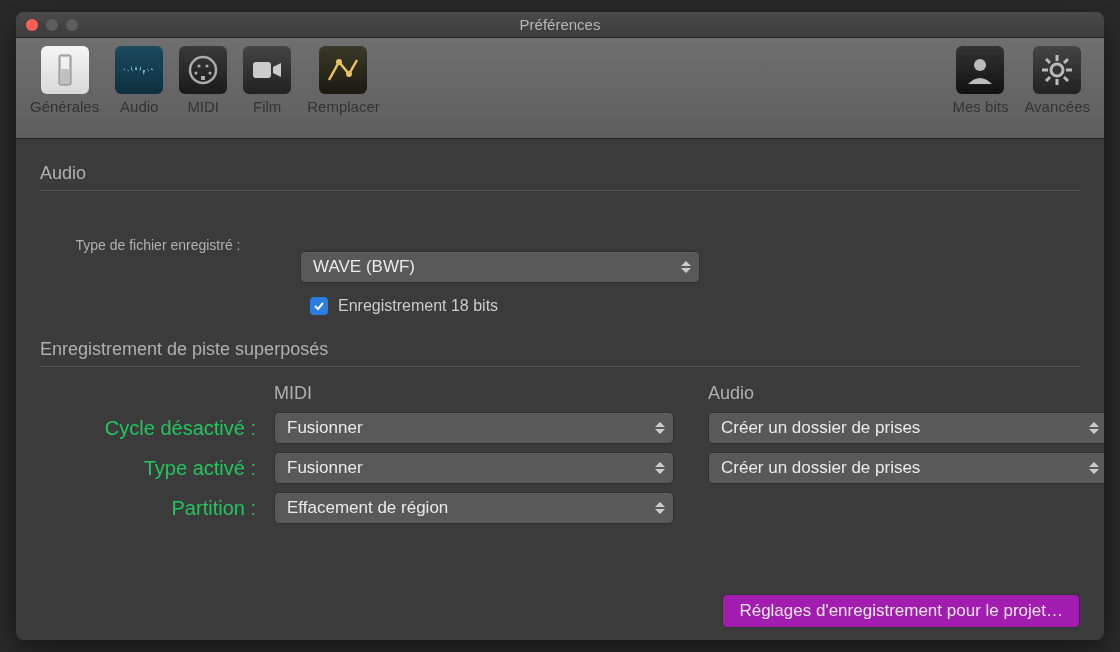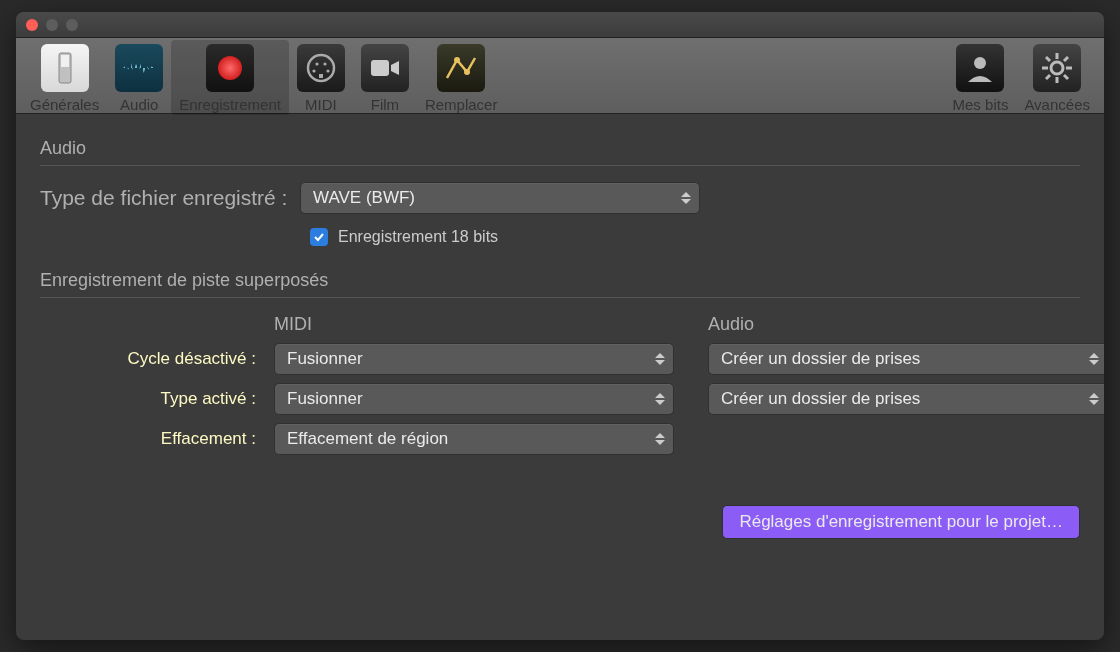--- a/index.html
+++ b/index.html
@@ -39,25 +39,25 @@
     .tl.min { background: #5d5d5d; }
     .tl.max { background: #5d5d5d; }
     .title {
       position: absolute;
       left: 0; right: 0;
       text-align: center;
       color: #b8b8b8;
       font-size: 15px;
     }
     .toolbar {
-      height: 76px;
+      height: 101px;
       background: linear-gradient(#6f6f6f, #5e5e5e);
       border-bottom: 1px solid #222;
       display: flex;
-      align-items: center;
+      align-items: flex-start;
       padding: 4px 6px 0 6px;
       gap: 0;
     }
     .tb-item {
       display: flex;
       flex-direction: column;
       align-items: center;
       padding: 4px 8px 2px 8px;
       cursor: default;
       border-radius: 4px;
@@ -96,24 +96,24 @@
       background: #555;
       margin-bottom: 16px;
     }
     .row {
       display: flex;
       align-items: center;
       margin-bottom: 14px;
     }
     .label-col {
       width: 260px;
-      text-align: left;
-      padding-right: 0;
+      text-align: center;
+      padding-right: 24px;
       color: #b0b0b0;
-      font-size: 21px;
+      font-size: 14px;
     }
     .dropdown {
       background: #595959;
       border: 1px solid #303030;
       border-radius: 5px;
       color: #eaeaea;
       font-size: 17px;
       padding: 5px 28px 5px 12px;
       position: relative;
       display: flex;
@@ -141,21 +141,21 @@
       gap: 2px;
     }
     .chev {
       width: 0; height: 0;
       border-left: 5px solid transparent;
       border-right: 5px solid transparent;
     }
     .chev.up { border-bottom: 5px solid #ccc; }
     .chev.down { border-top: 5px solid #ccc; }
 
-    .dd-wide { width: 400px; }
+    .dd-wide { width: 400px; margin-top: 44px; }
     .dd-mid { width: 400px; align-items: flex-end; }
     .dd-right { width: 400px; }
 
     .checkbox-row {
       display: flex;
       align-items: center;
       margin-left: 270px;
       margin-top: 4px;
       margin-bottom: 24px;
     }
@@ -176,38 +176,39 @@
       grid-template-columns: 220px 420px 420px;
       gap: 8px 14px;
       align-items: center;
     }
     .col-header {
       color: #b0b0b0;
       font-size: 18px;
     }
     .lab-right {
       text-align: right;
-      color: #fef9c3;
-      font-size: 17px;
+      color: #22c55e;
+      font-size: 20px;
       padding-right: 4px;
     }
 
     .footer {
       display: flex;
       justify-content: flex-end;
       margin-top: 50px;
     }
     .button {
-      background: #8b5cf6;
+      background: #a21caf;
       border: 1px solid #303030;
       border-radius: 5px;
       color: #eaeaea;
       font-size: 17px;
       padding: 6px 16px;
       cursor: default;
+      margin-top: 20px;
     }
 
     
     .ico-general { background: linear-gradient(#f5f5f5,#d8d8d8); }
     .ico-audio { background: linear-gradient(#1a4a5c,#0d3040); }
     .ico-record { background: linear-gradient(#2a2a2a,#111); }
     .ico-record .dot { width: 24px; height: 24px; border-radius: 50%; background: radial-gradient(#ff6a6a,#c00000); }
     .ico-midi { background: linear-gradient(#3a3a3a,#1a1a1a); }
     .ico-display { background: linear-gradient(#0a0a0a,#000); display:flex; align-items:center; justify-content:center; }
     .ico-display-inner { width: 36px; height: 26px; background:#2a66e0; border-radius:2px; }
@@ -231,45 +232,40 @@
 <body>
 
 <div class="window">
 
   <div class="titlebar">
     <div class="traffic-lights">
       <div class="tl close"></div>
       <div class="tl min"></div>
       <div class="tl max"></div>
     </div>
+    <div class="title">Préférences</div>
   </div>
 
   <div class="toolbar">
 
     <div class="tb-item">
       <div class="tb-icon ico-general">
         <svg width="22" height="34" viewBox="0 0 22 34">
             <rect x="5" y="2" width="12" height="30" rx="2" fill="#c0c0c0" stroke="#888"></rect>
             <rect x="7" y="4" width="8" height="12" fill="#f0f0f0"></rect>
           </svg>
       </div>
       <div class="tb-label">Générales</div>
     </div>
 
     <div class="tb-item">
       <div class="tb-icon ico-audio waveform"></div>
       <div class="tb-label">Audio</div>
     </div>
 
-    <div class="tb-item selected">
-      <div class="tb-icon ico-record">
-          <div class="dot"></div>
-        </div>
-      <div class="tb-label">Enregistrement</div>
-    </div>
 
     <div class="tb-item">
       <div class="tb-icon ico-midi">
         <svg width="34" height="34" viewBox="0 0 34 34">
             <circle cx="17" cy="17" r="13" fill="none" stroke="#aaa" stroke-width="2.5"></circle>
             <circle cx="10" cy="20" r="1.6" fill="#aaa"></circle>
             <circle cx="13" cy="13" r="1.6" fill="#aaa"></circle>
             <circle cx="21" cy="13" r="1.6" fill="#aaa"></circle>
             <circle cx="24" cy="20" r="1.6" fill="#aaa"></circle>
             <rect x="15" y="23" width="4" height="4" fill="#aaa"></rect>
@@ -393,21 +389,21 @@
           </div>
       </div>
       <div class="dropdown dd-right">
         <span>Créer un dossier de prises</span>
         <div class="chevrons">
             <div class="chev up"></div>
             <div class="chev down"></div>
           </div>
       </div>
 
-      <div class="lab-right">Effacement :</div>
+      <div class="lab-right">Partition :</div>
       <div class="dropdown dd-mid">
         <span>Effacement de région</span>
         <div class="chevrons">
             <div class="chev up"></div>
             <div class="chev down"></div>
           </div>
       </div>
       <div></div>
     </div>
 

